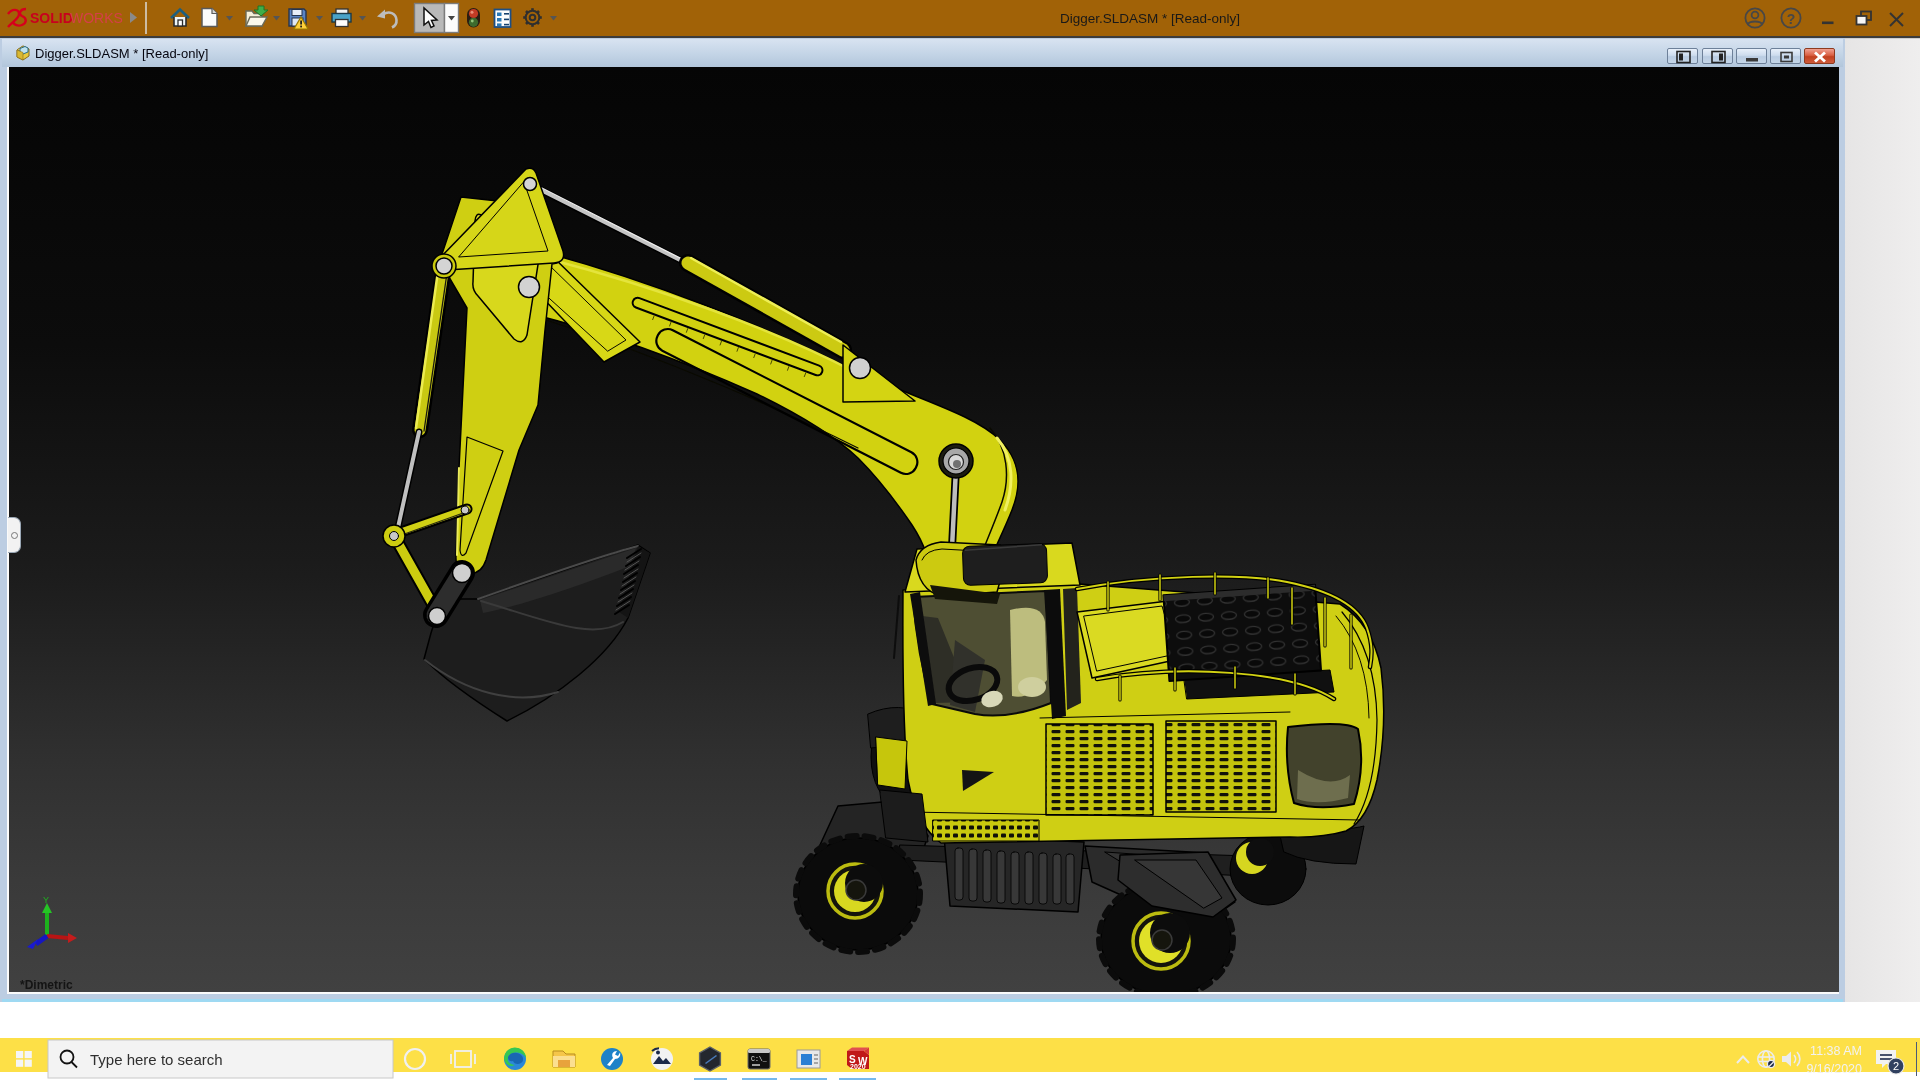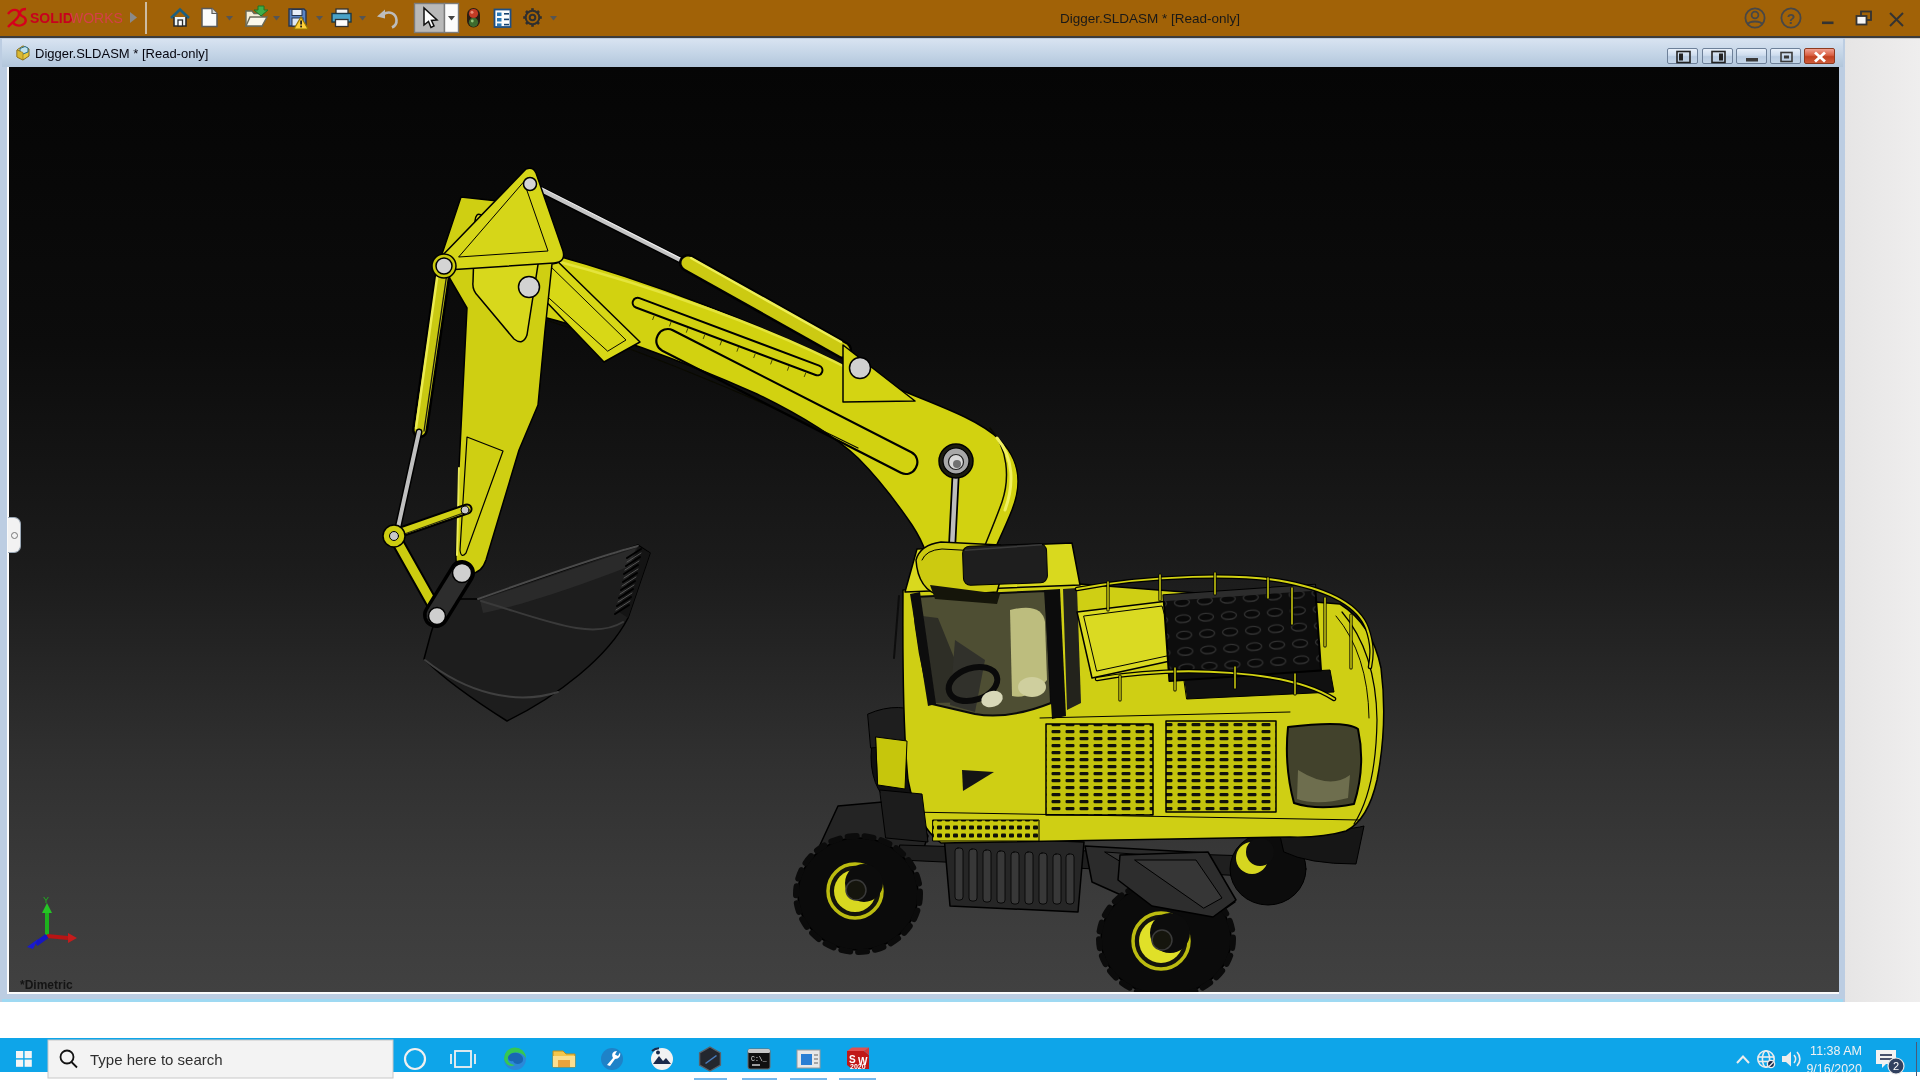--- a/index.html
+++ b/index.html
@@ -5,21 +5,21 @@
   * { margin:0; padding:0; box-sizing:border-box; }
   html,body { width:1920px; height:1080px; overflow:hidden; font-family:"Liberation Sans", sans-serif; background:#fff; }
   .abs { position:absolute; }
   #topbar { left:0; top:0; width:1920px; height:36px; background:#a16207; }
   #topdiv { left:0; top:36px; width:1920px; height:2px; background:#3c3c3c; }
   #docwin { left:0; top:38px; width:1845px; height:964px; background:#bccde2; }
   #doctitle { position:absolute; left:2px; top:1px; width:1841px; height:28px; background:linear-gradient(#d8e3f1,#c3d4e6 55%,#b2c6db); }
   #viewport { position:absolute; left:7px; top:29px; width:1832px; height:927px; background:#000; border-left:2px solid #fafafa; border-bottom:2px solid #fafafa; }
   #taskpane { left:1845px; top:38px; width:75px; height:964px; background:linear-gradient(90deg,#e6e5e5,#efeeee); border-top:1px solid #cfcfcf; }
   #statusarea { left:0; top:1002px; width:1920px; height:36px; background:#ffffff; }
-  #taskbar { left:0; top:1038px; width:1920px; height:34px; background:#0ea5e9; }
+  #taskbar { left:0; top:1038px; width:1920px; height:34px; background:#fde047; }
   #fmtab { left:8px; top:517px; width:13px; height:36px; background:#f2f2f2; border:1px solid #9aa7b5; border-left:none; border-radius:0 7px 7px 0; }
   #fmtab::after { content:''; position:absolute; left:3px; top:14px; width:5px; height:5px; border:1px solid #777; border-radius:50%; }
   .wbtn { position:absolute; top:9px; height:16px; width:31px; background:linear-gradient(#e8f0fa,#cddcee 45%,#b9cce2 55%,#c5d6e8); border:1px solid #6d8099; border-radius:2px; }
   .wbtn svg { position:absolute; left:0; top:0; }
   #closebtn { background:linear-gradient(#f0a091,#d95f43 45%,#c2401f 55%,#cf5c3c); border:1px solid #8d3a20; }
 </style>
 </head>
 <body>
 
 <div class="abs" id="topbar">

